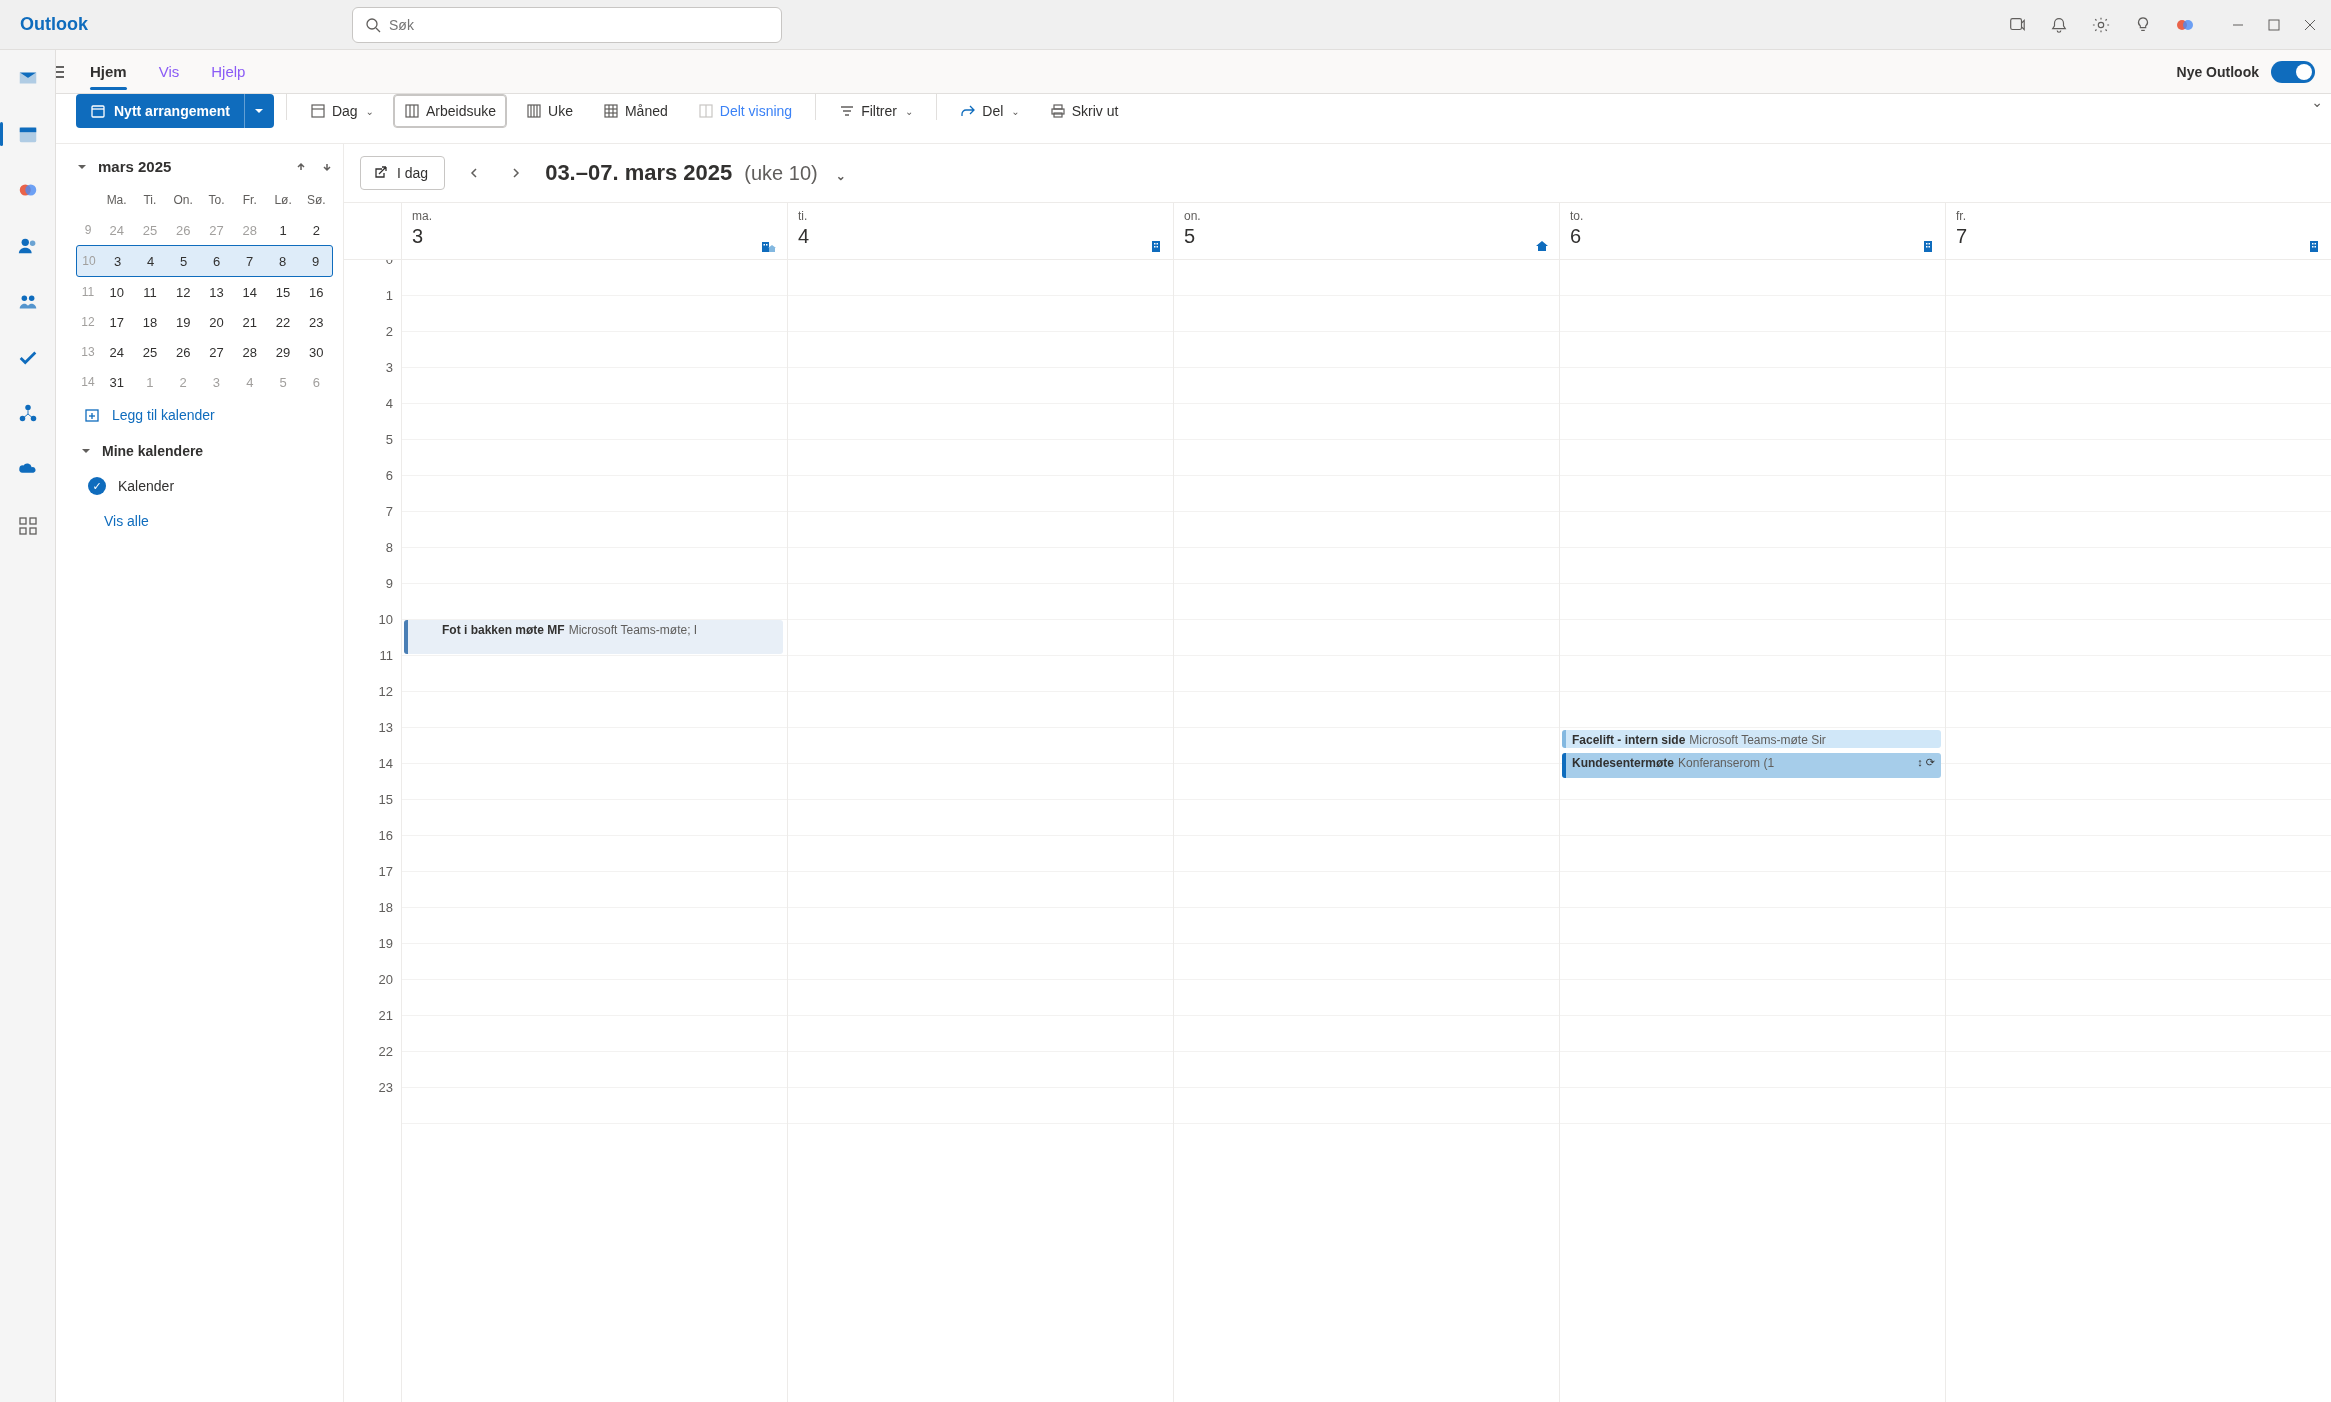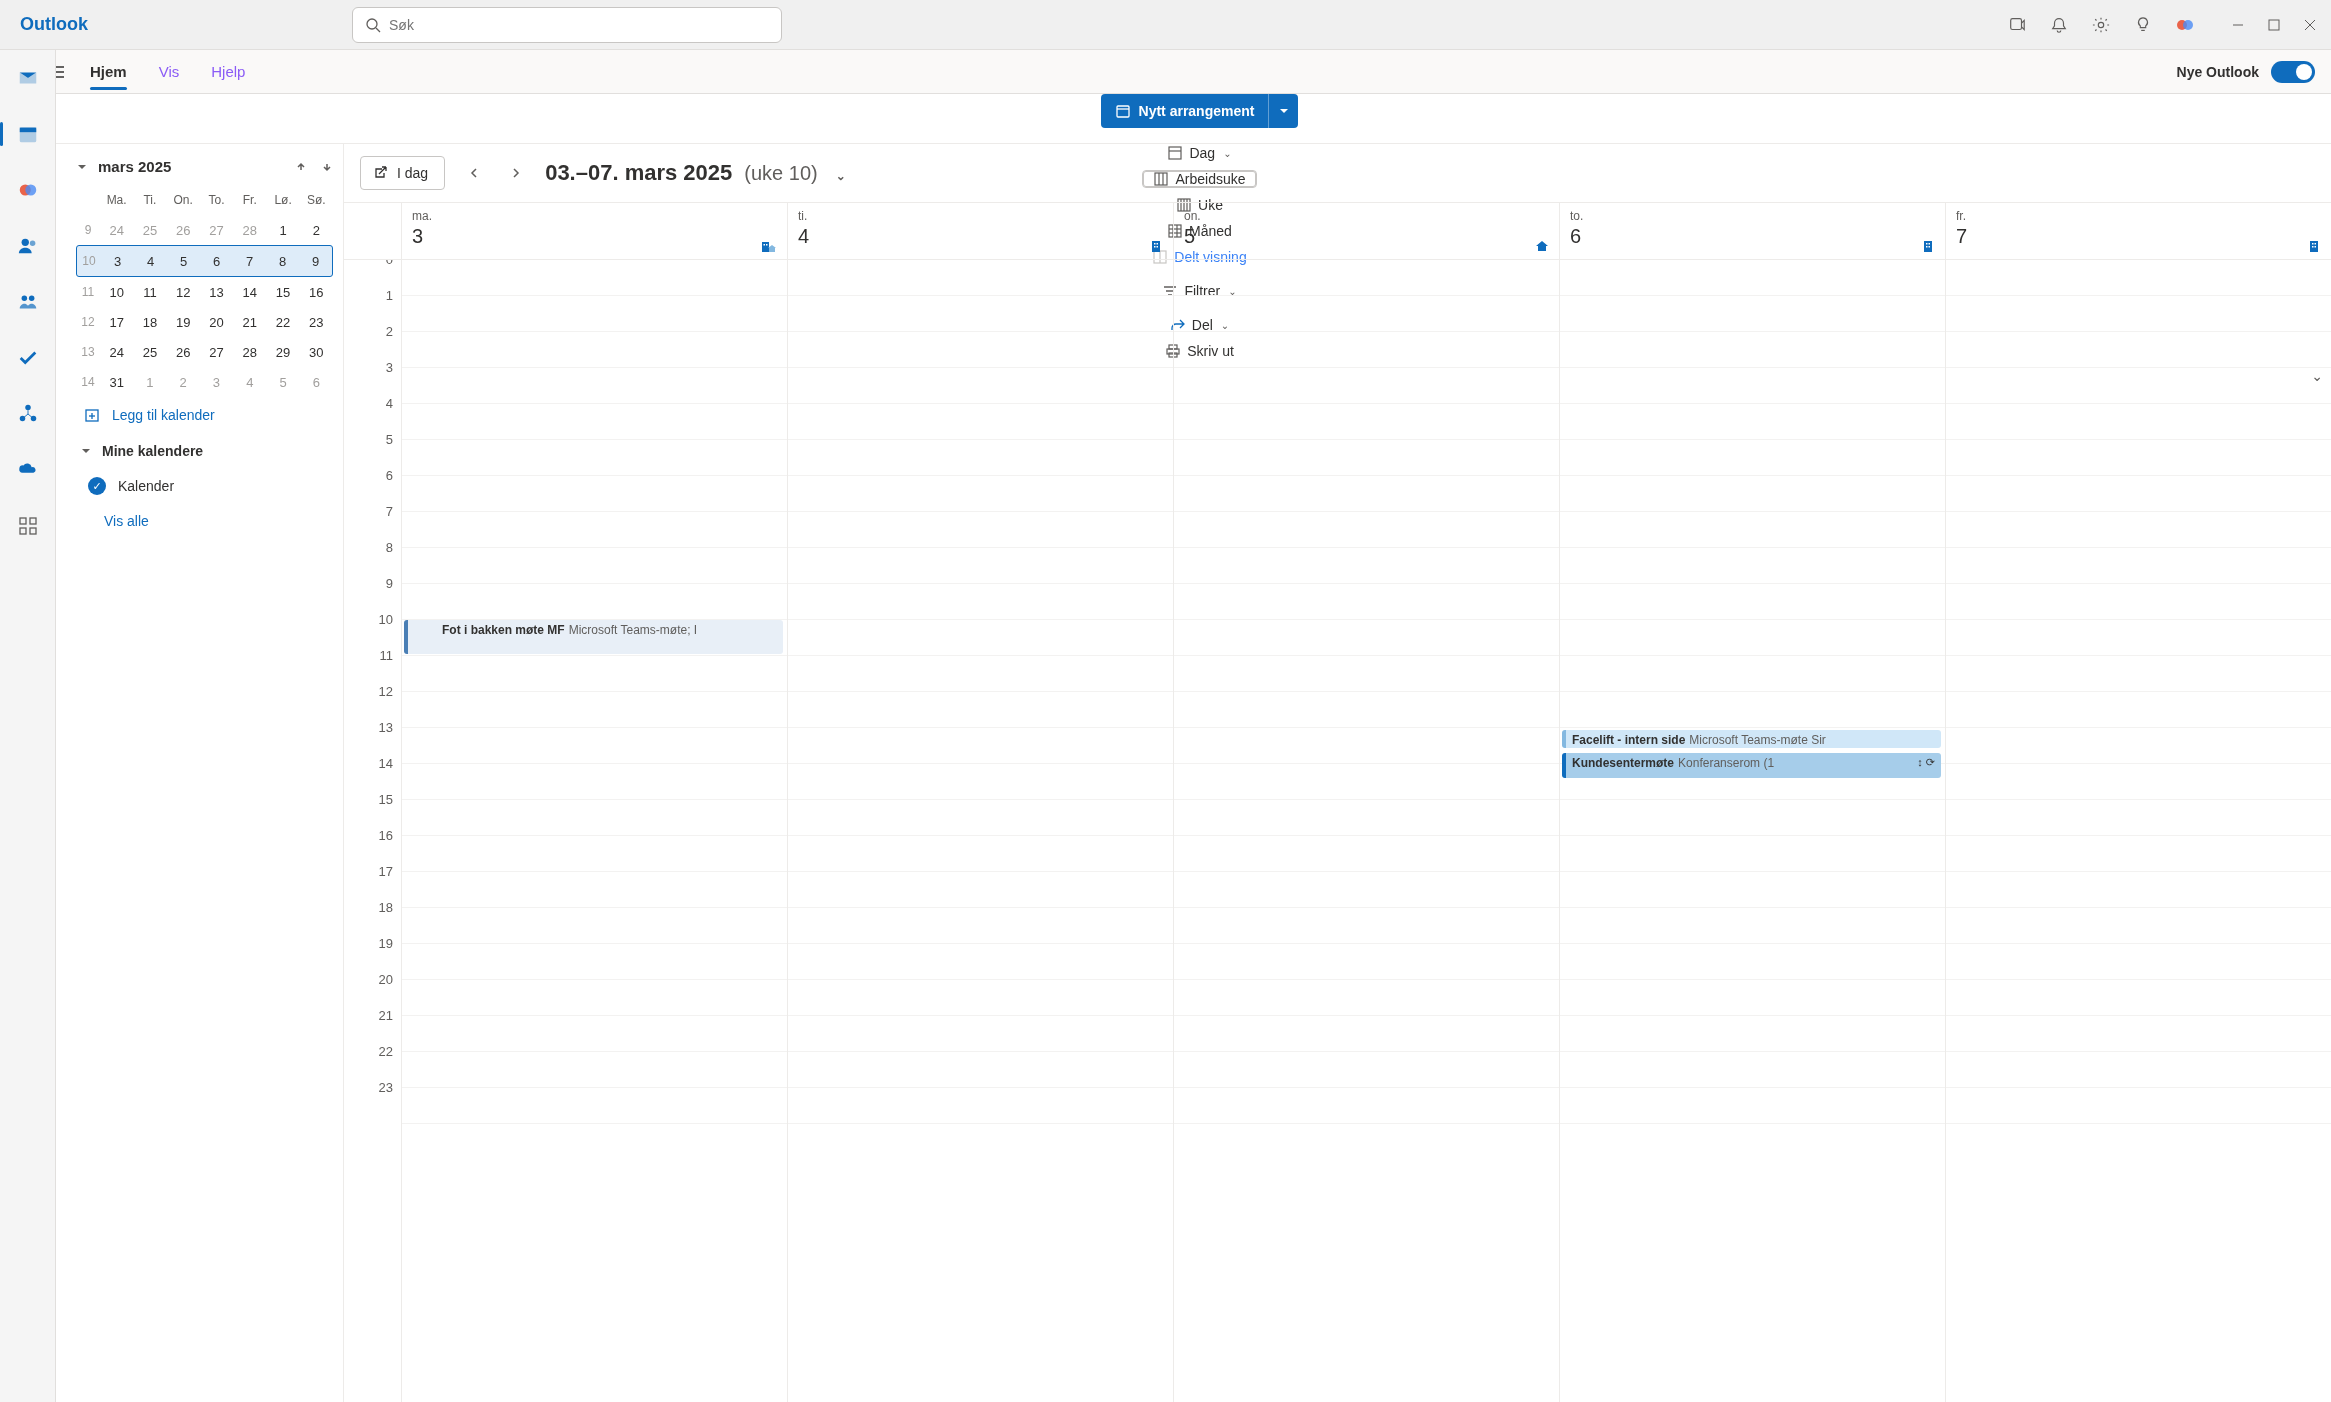--- a/index.html
+++ b/index.html
@@ -21,21 +21,21 @@
 .tabsrow { height: 44px; background: #faf9f8; display: flex; align-items: center; padding: 0 16px 0 48px; border-bottom: 1px solid #e1dfdd; }
 .tabs { display: flex; gap: 32px; }
 .tab { font-size: 15px; color: #8b5cf6; cursor: pointer; padding: 10px 0; position: relative; }
 .tab.active { color: #323130; font-weight: 600; }
 .tab.active::after { content: ""; position: absolute; left: 0; right: 0; bottom: 0; height: 3px; background: #0f6cbd; border-radius: 2px; }
 .tabsrow-right { margin-left: auto; display: flex; align-items: center; gap: 12px; }
 .toggle { width: 44px; height: 22px; background: #0f6cbd; border-radius: 11px; position: relative; cursor: pointer; }
 .toggle::after { content: ""; position: absolute; right: 3px; top: 3px; width: 16px; height: 16px; background: #fff; border-radius: 50%; }
 
 
-.ribbon { height: 50px; background: #fff; border-bottom: 1px solid #edebe9; display: flex; align-items: center; padding: 0 8px 0 76px; gap: 8px; flex-direction: column; }
+.ribbon { height: 50px; background: #fff; border-bottom: 1px solid #edebe9; display: flex; padding: 0 8px 0 76px; gap: 8px; }
 .btn-primary { height: 34px; background: #0f6cbd; color: #fff; border: none; border-radius: 4px; display: flex; align-items: center; cursor: pointer; }
 .btn-primary .main { padding: 0 14px; display: flex; align-items: center; gap: 8px; font-size: 14px; font-weight: 600; }
 .btn-primary .split { width: 30px; border-left: 1px solid rgba(255,255,255,.35); display: flex; align-items: center; justify-content: center; height: 100%; }
 .rbtn { height: 34px; padding: 0 10px; background: transparent; border: 1px solid transparent; border-radius: 4px; display: flex; align-items: center; gap: 6px; cursor: pointer; color: #323130; font-size: 14px; }
 .rbtn.active { background: #fff; border-color: #c8c6c4; box-shadow: inset 0 0 0 1px #c8c6c4; }
 .rbtn.disabled { color: #3b82f6; cursor: default; }
 .rsep { width: 1px; height: 26px; background: #e1dfdd; margin: 0 4px; }
 .ricon { width: 16px; height: 16px; display: inline-flex; }
 .rbtn .chev { font-size: 10px; color: #605e5c; margin-left: 2px; }
 

